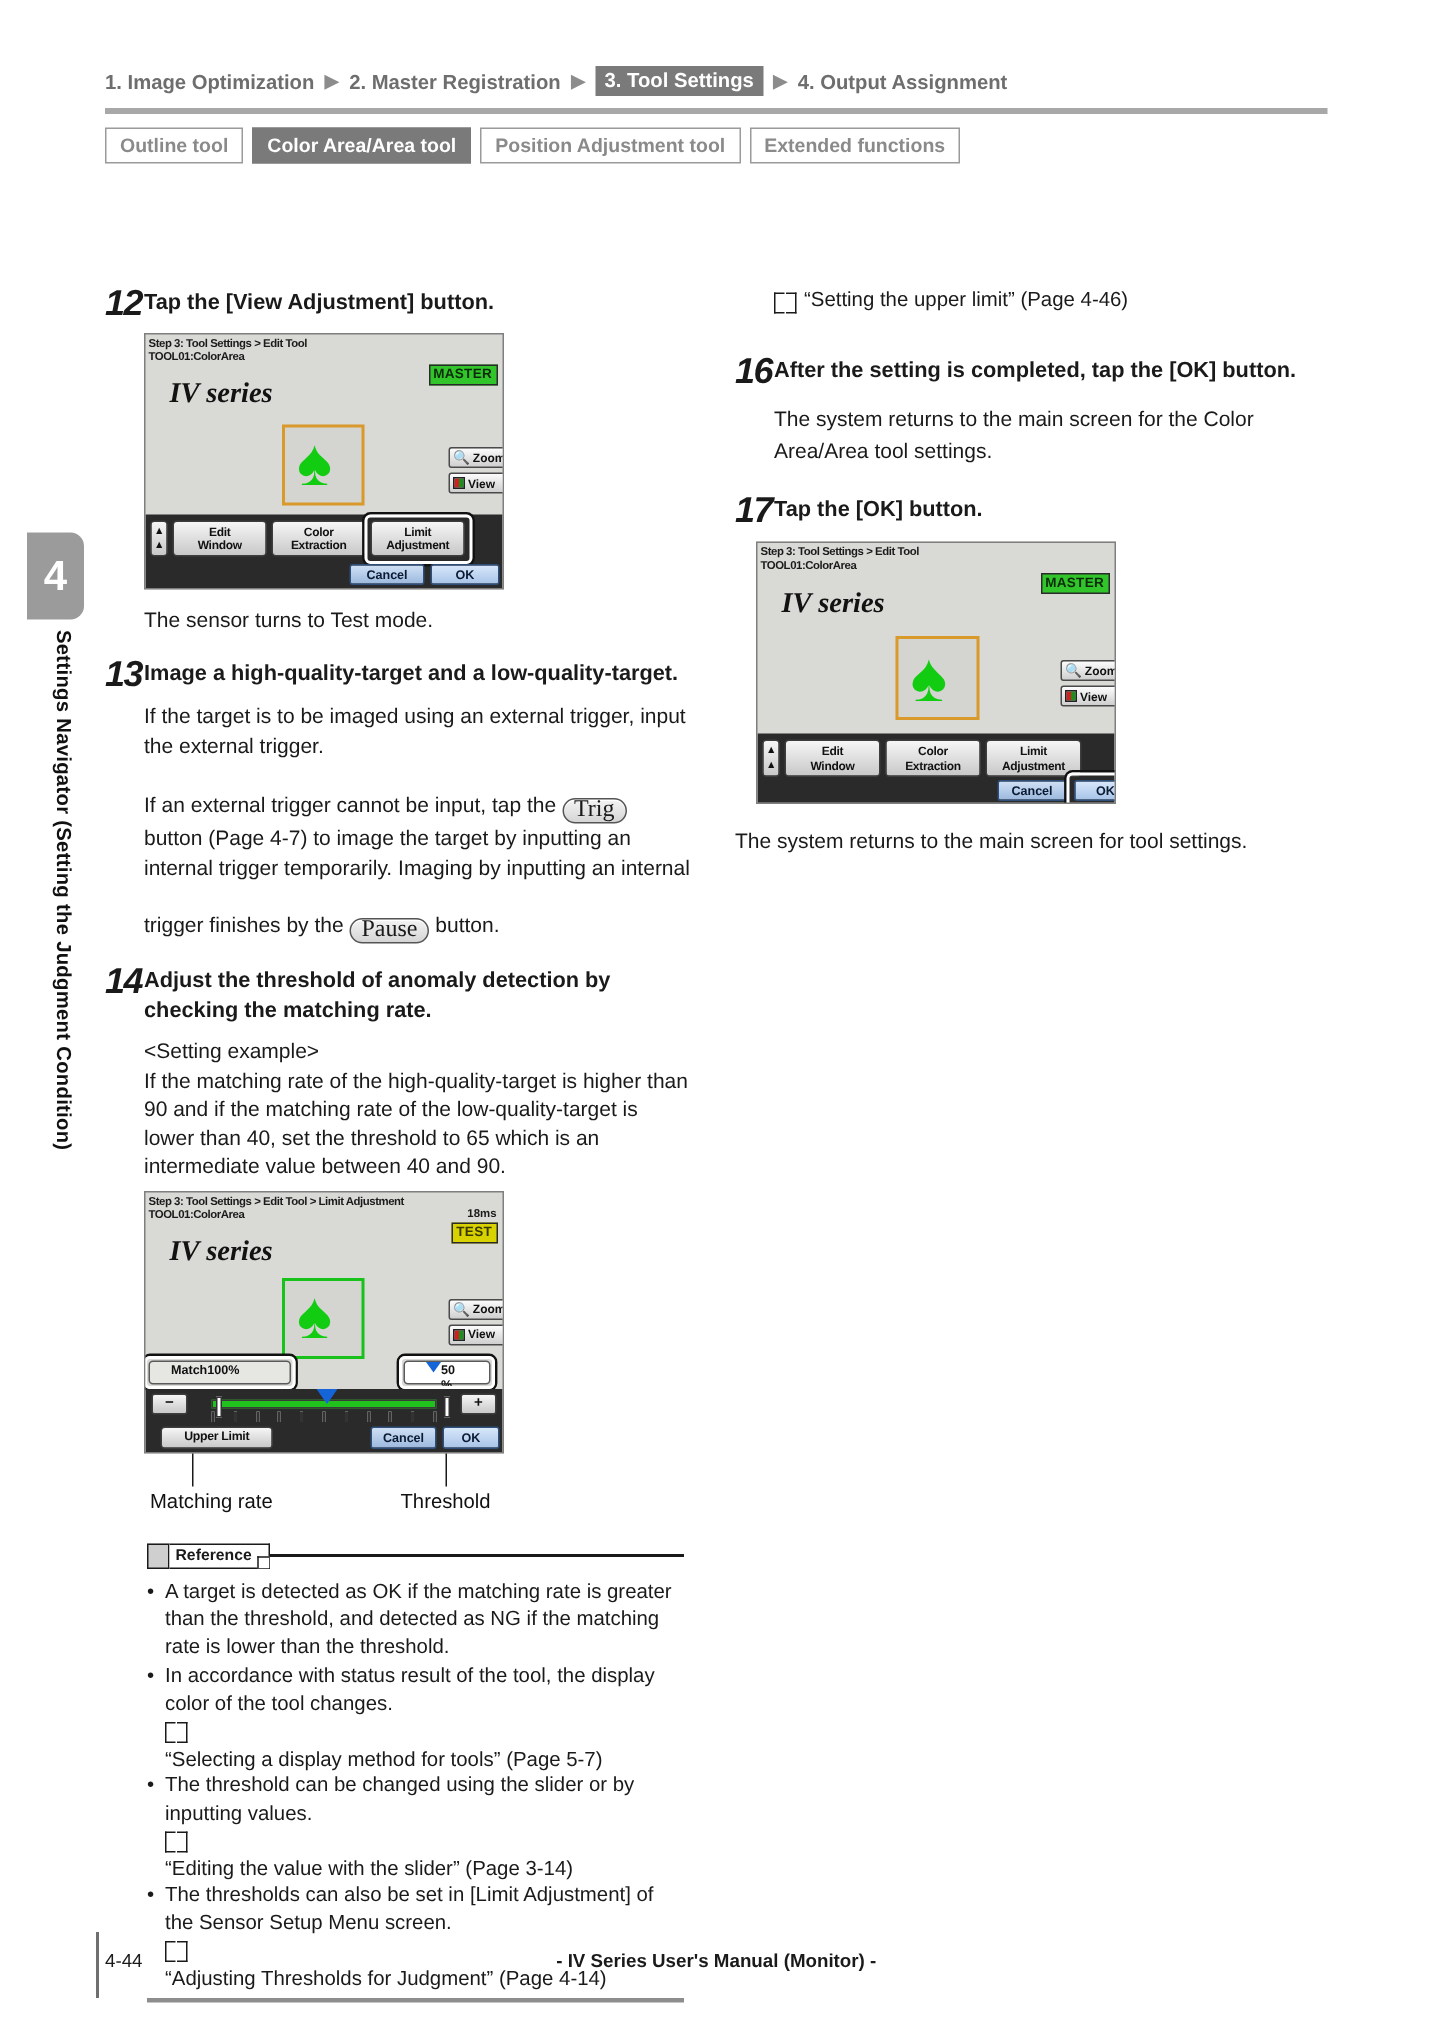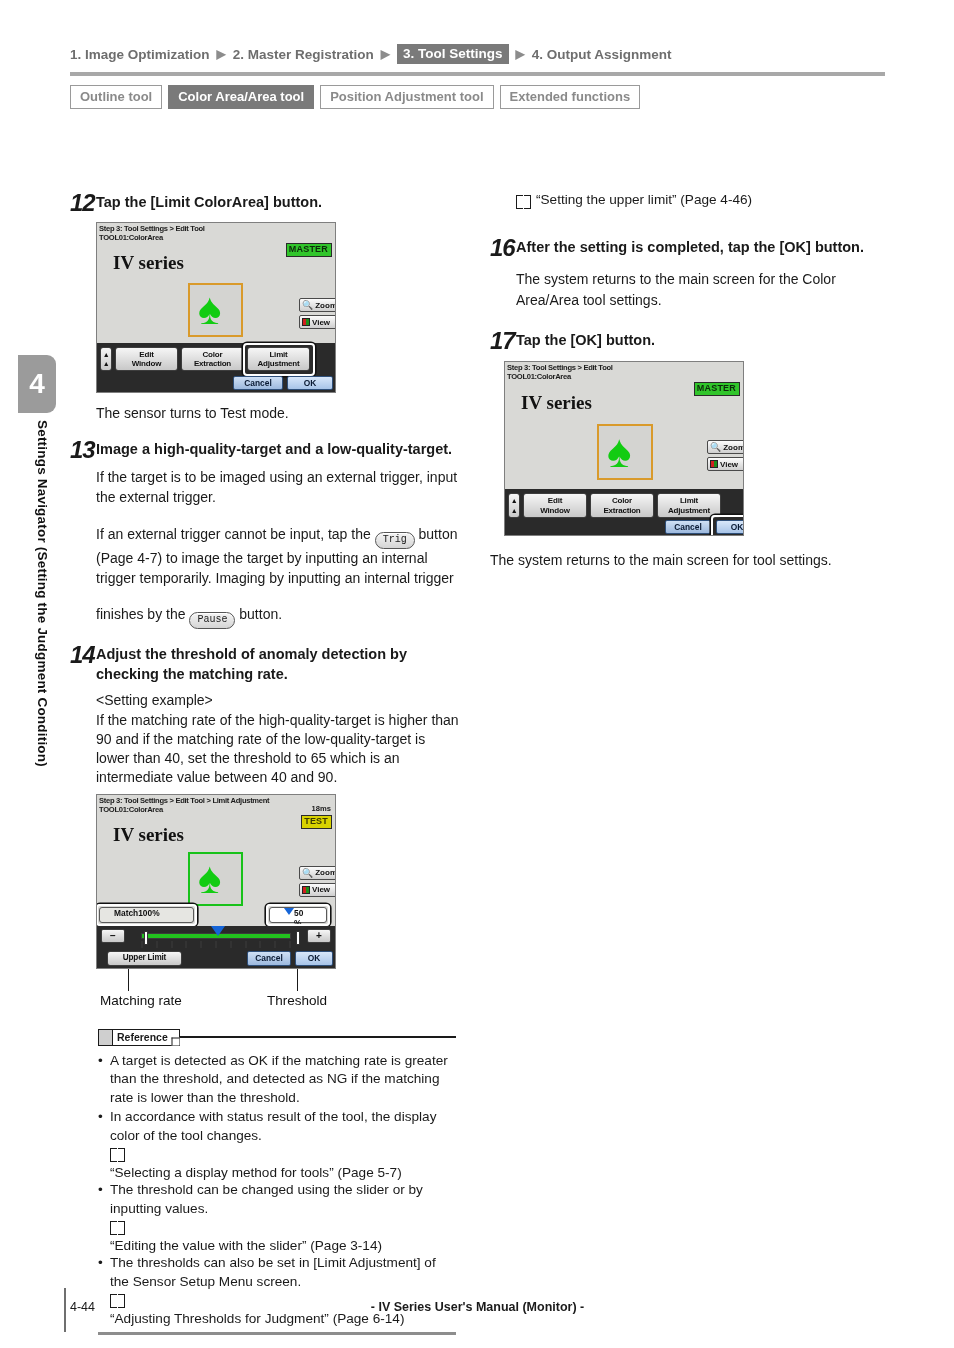--- a/index.html
+++ b/index.html
@@ -62,41 +62,41 @@
     content:""; position:absolute; top:0; width:6px; height:12px;
     border:1.3px solid #1a1a1a; border-radius:0;
   }
   .book::before { left:0; border-right:none; }
   .book::after  { right:0; border-left:none; }
 
   
   .hwbtn {
     display:inline-block; border:1.6px solid #555; border-radius:9px;
     background:linear-gradient(#f4f4f4,#d5d5d5);
-    font-size:10px; font-family:Liberation Mono, monospace;
+    font-size:16px; font-family:Liberation Serif, serif;
     padding:0px 7px 1px 7px; vertical-align:-3px; line-height:14px;
     box-shadow: inset 0 1px 0 #fff;
     margin-top: 24px;
   }
 
   
   .shot { background:#d9d9d6; border:1px solid #7f7f7f; position:relative; overflow:hidden; }
   .shot .hdr { position:absolute; left:2px; top:1px; right:2px; }
   .shot .hdr .l1 { font-size:7.6px; font-weight:bold; color:#1b1b1b; letter-spacing:-0.3px; white-space:nowrap; }
   .shot .hdr .l2 { font-size:7.6px; font-weight:bold; color:#1b1b1b; letter-spacing:-0.3px; white-space:nowrap; }
   .shot .ms { position:absolute; right:4px; font-size:7.6px; font-weight:bold; color:#1b1b1b; }
   .badge {
     position:absolute; font-size:9px; font-weight:bold; padding:1px 3px 2px 2px;
     border:1px solid #2a2a2a; letter-spacing:0.2px; line-height:1;
   }
   .badge.master { background:#31c52b; color:#0d2b0b; }
   .badge.test { background:#d8d200; color:#3a3a00; }
   .ivseries {
     position:absolute; font-family:"Liberation Serif", serif;
-    font-weight:bold; color:#121212;
+    font-style:italic; font-weight:bold; color:#121212;
   }
   .roi { position:absolute; border:2px solid #d99a2b; background:rgba(200,200,195,0.25); }
   .roi.green { border-color:#18c21a; }
   .spade { position:absolute; color:#12cc12; line-height:1; }
 
   .sidebtn {
     position:absolute; background:linear-gradient(#fcfcfc,#cfcfcf);
     border:1px solid #4a4a4a; border-radius:2px;
     font-size:8px; color:#111; display:flex; align-items:center; gap:2px;
     padding:1px 2px; white-space:nowrap; font-weight:bold;
@@ -190,21 +190,21 @@
   </div>
 </div>
 
 <div class="sidetab">4</div>
 <div class="sidelabel">Settings Navigator (Setting the Judgment Condition)</div>
 
 <div class="col col-left">
 
   <div class="step">
     <div class="step-num">12</div>
-    <div class="step-title">Tap the [Limit ColorArea] button.</div>
+    <div class="step-title">Tap the [View Adjustment] button.</div>
   </div>
 
   <div class="shot" style="width:240px;height:171px;margin-left:26px;margin-top:7px;">
     <div class="hdr">
       <div class="l1">Step 3: Tool Settings &gt; Edit Tool</div>
       <div class="l2">TOOL01:ColorArea</div>
     </div>
     <div class="badge master" style="right:3px;top:20px;">MASTER</div>
     <div class="ivseries" style="left:16px;top:29px;font-size:19px;">IV series</div>
     <div class="roi" style="left:91px;top:60px;width:55px;height:54px;"></div>
@@ -354,21 +354,21 @@
         <span class="book"></span>
         <span>“Editing the value with the slider” (Page 3-14)</span>
       </div>
 
       <div class="bullet">
         <span class="bdot">•</span>
         <span>The thresholds can also be set in [Limit Adjustment] of the Sensor Setup Menu screen.</span>
       </div>
       <div class="ref-line bsub" style="margin-left:12px;">
         <span class="book"></span>
-        <span>“Adjusting Thresholds for Judgment” (Page 6-14)</span>
+        <span>“Adjusting Thresholds for Judgment” (Page 4-14)</span>
       </div>
 
     </div>
     <div class="refbottom"></div>
   </div>
 
 </div>
 
 <div class="col col-right">
 

